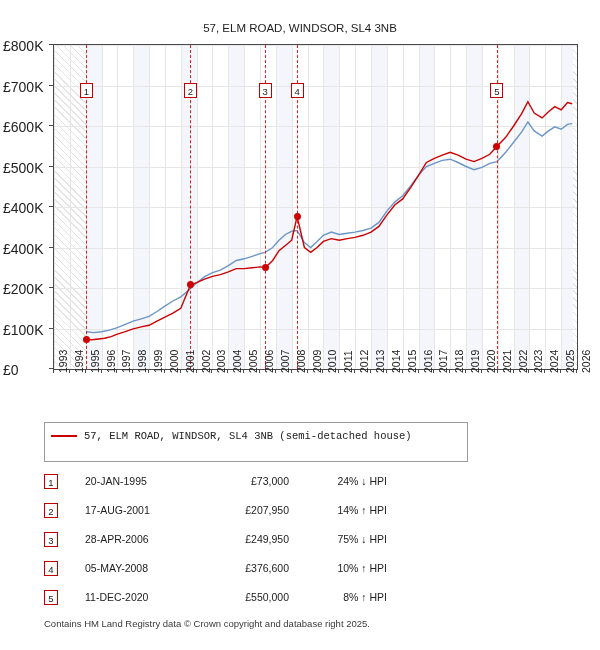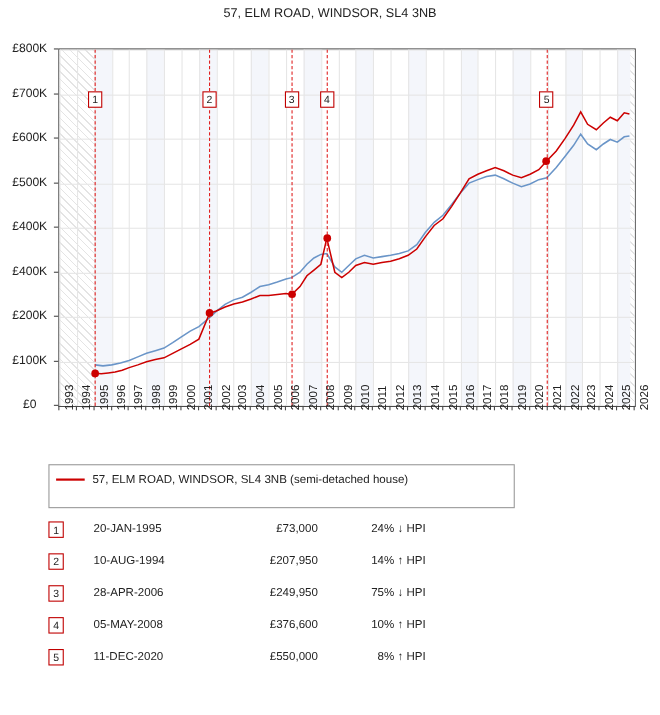--- a/index.html
+++ b/index.html
@@ -23,20 +23,21 @@
     position: absolute;
     top: 4px;
     left: 0;
     width: 600px;
     text-align: center;
   }
   .title-line {
     font-size: 11.5px;
     color: #222222;
     line-height: 16px;
+    margin-top: 16px;
   }
   
   .plot {
     position: absolute;
     left: 53px;
     top: 44px;
     width: 525px;
     height: 326px;
     border: 1px solid #4a4a4a;
     box-sizing: border-box;
@@ -96,22 +97,22 @@
     margin-top: -3.5px;
     border-radius: 50%;
     background: #cc0000;
   }
   svg.series { position: absolute; left: 0; top: 0; }
   
   .ylab {
     position: absolute;
     right: 549px;
     width: 48px;
-    text-align: center;
-    font-size: 11px;
+    text-align: left;
+    font-size: 14px;
     color: #222222;
     transform: translateY(-6px);
   }
   .xlab {
     position: absolute;
     font-size: 10.5px;
     color: #222222;
     transform-origin: left top;
     transform: rotate(-90deg);
     white-space: nowrap;
@@ -146,21 +147,21 @@
     margin-top: 1px;
   }
   .legend-swatch {
     width: 26px;
     height: 0;
     border-top: 2px solid #cc0000;
     margin-right: 7px;
     flex: 0 0 auto;
   }
   .legend-swatch.blue { border-top-color: #6a95c8; }
-  .legend-text { font-size: 10.5px; color: #222222; }
+  .legend-text { font-size: 10.5px; color: #222222; font-family: Liberation Mono, monospace; }
   
   .table {
     position: absolute;
     left: 44px;
     top: 470px;
     width: 470px;
   }
   .trow {
     position: relative;
     height: 29px;
@@ -378,21 +379,21 @@
 
   <div class="table" id="txn-table">
       <div class="trow">
         <span class="tnum">1</span>
         <span class="tdate">20-JAN-1995</span>
         <span class="tprice">£73,000</span>
         <span class="tdelta">24% ↓ HPI</span>
       </div>
       <div class="trow">
         <span class="tnum">2</span>
-        <span class="tdate">10-AUG-1994</span>
+        <span class="tdate">17-AUG-2001</span>
         <span class="tprice">£207,950</span>
         <span class="tdelta">14% ↑ HPI</span>
       </div>
       <div class="trow">
         <span class="tnum">3</span>
         <span class="tdate">28-APR-2006</span>
         <span class="tprice">£249,950</span>
         <span class="tdelta">75% ↓ HPI</span>
       </div>
       <div class="trow">
@@ -403,15 +404,16 @@
       </div>
       <div class="trow">
         <span class="tnum">5</span>
         <span class="tdate">11-DEC-2020</span>
         <span class="tprice">£550,000</span>
         <span class="tdelta">8% ↑ HPI</span>
       </div>
     </div>
 
   <div class="footer">
+    <div>Contains HM Land Registry data © Crown copyright and database right 2025.</div>
   </div>
 
 </div>
 
 </body></html>

